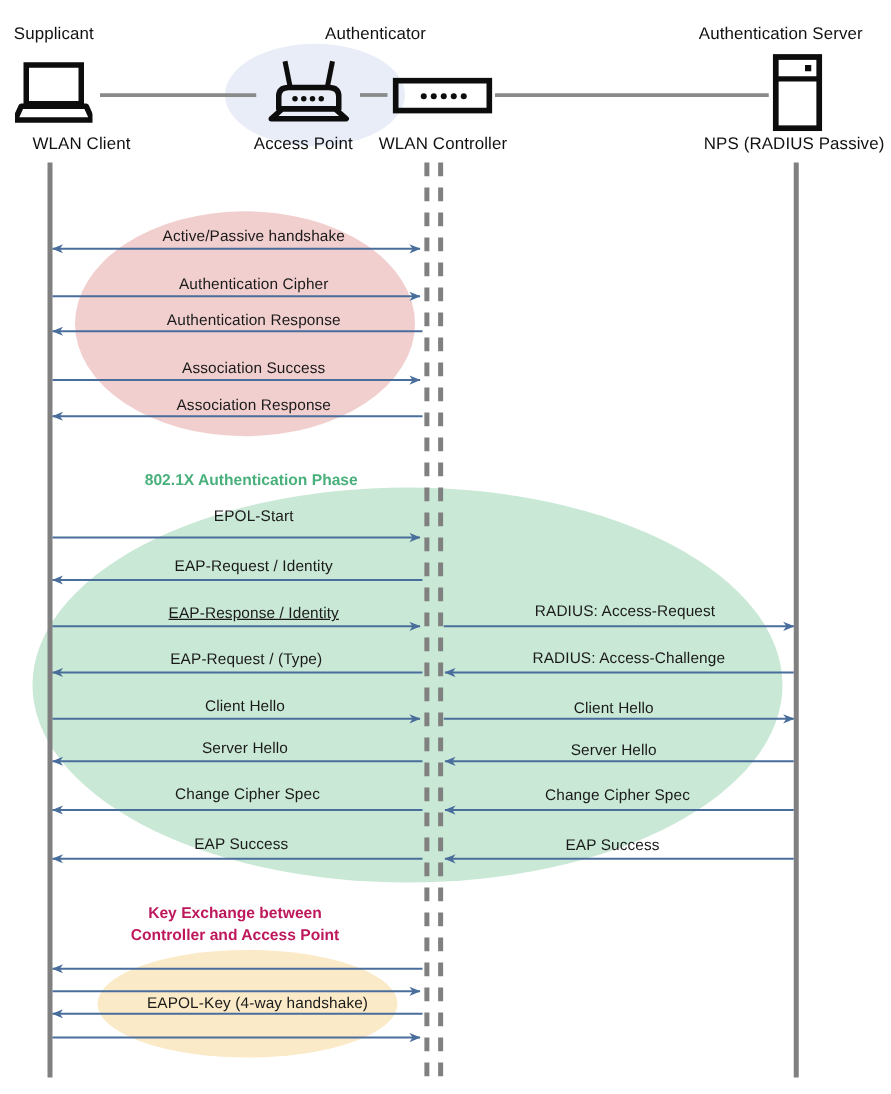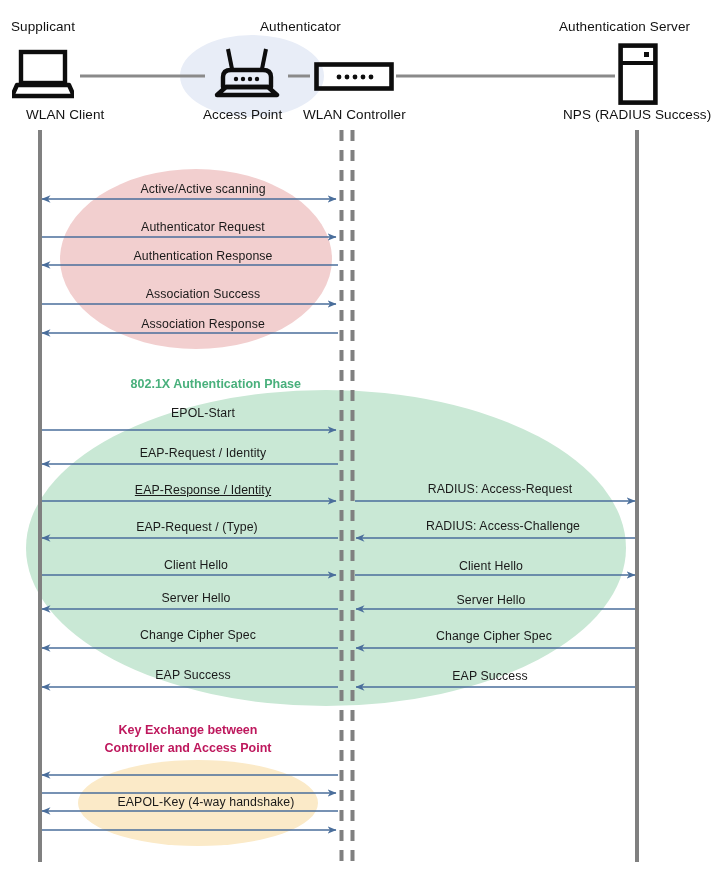--- a/index.html
+++ b/index.html
@@ -177,30 +177,30 @@
 
   <div class="layer" id="text-layer">
 
     <div class="node-title" style="left:11px; top:19px;">Supplicant</div>
     <div class="node-title" style="left:260px; top:19px;">Authenticator</div>
     <div class="node-title" style="left:559px; top:19px;">Authentication Server</div>
 
     <div class="node-caption" style="left:26px; top:107px;">WLAN Client</div>
     <div class="node-caption" style="left:203px; top:107px;">Access Point</div>
     <div class="node-caption" style="left:303px; top:107px;">WLAN Controller</div>
-    <div class="node-caption" style="left:563px; top:107px;">NPS (RADIUS Success)</div>
-
-    <div class="phase-label phase-dot1x" style="left:101px; top:375px; width:200px;text-align:right;">802.1X Authentication Phase</div>
+    <div class="node-caption" style="left:563px; top:107px;">NPS (RADIUS Passive)</div>
+
+    <div class="phase-label phase-dot1x" style="left:101px; top:375px; width:200px;">802.1X Authentication Phase</div>
     <div class="phase-label phase-keyex" style="left:98px; top:721px; width:180px;">
       <span>Key Exchange between</span><br>
       <span>Controller and Access Point</span>
     </div>
 
-    <div class="msg-label" style="left:203px; top:182px;">Active/Active scanning</div>
-    <div class="msg-label" style="left:203px; top:220px;">Authenticator Request</div>
+    <div class="msg-label" style="left:203px; top:182px;">Active/Passive handshake</div>
+    <div class="msg-label" style="left:203px; top:220px;">Authentication Cipher</div>
     <div class="msg-label" style="left:203px; top:249px;">Authentication Response</div>
     <div class="msg-label" style="left:203px; top:287px;">Association Success</div>
     <div class="msg-label" style="left:203px; top:317px;">Association Response</div>
 
     <div class="msg-label" style="left:203px; top:406px;">EPOL-Start</div>
     <div class="msg-label" style="left:203px; top:446px;">EAP-Request / Identity</div>
     <div class="msg-label" style="left:203px; top:483px;text-decoration:underline;">EAP-Response / Identity</div>
     <div class="msg-label" style="left:197px; top:520px;">EAP-Request / (Type)</div>
     <div class="msg-label" style="left:196px; top:558px;">Client Hello</div>
     <div class="msg-label" style="left:196px; top:591px;">Server Hello</div>

